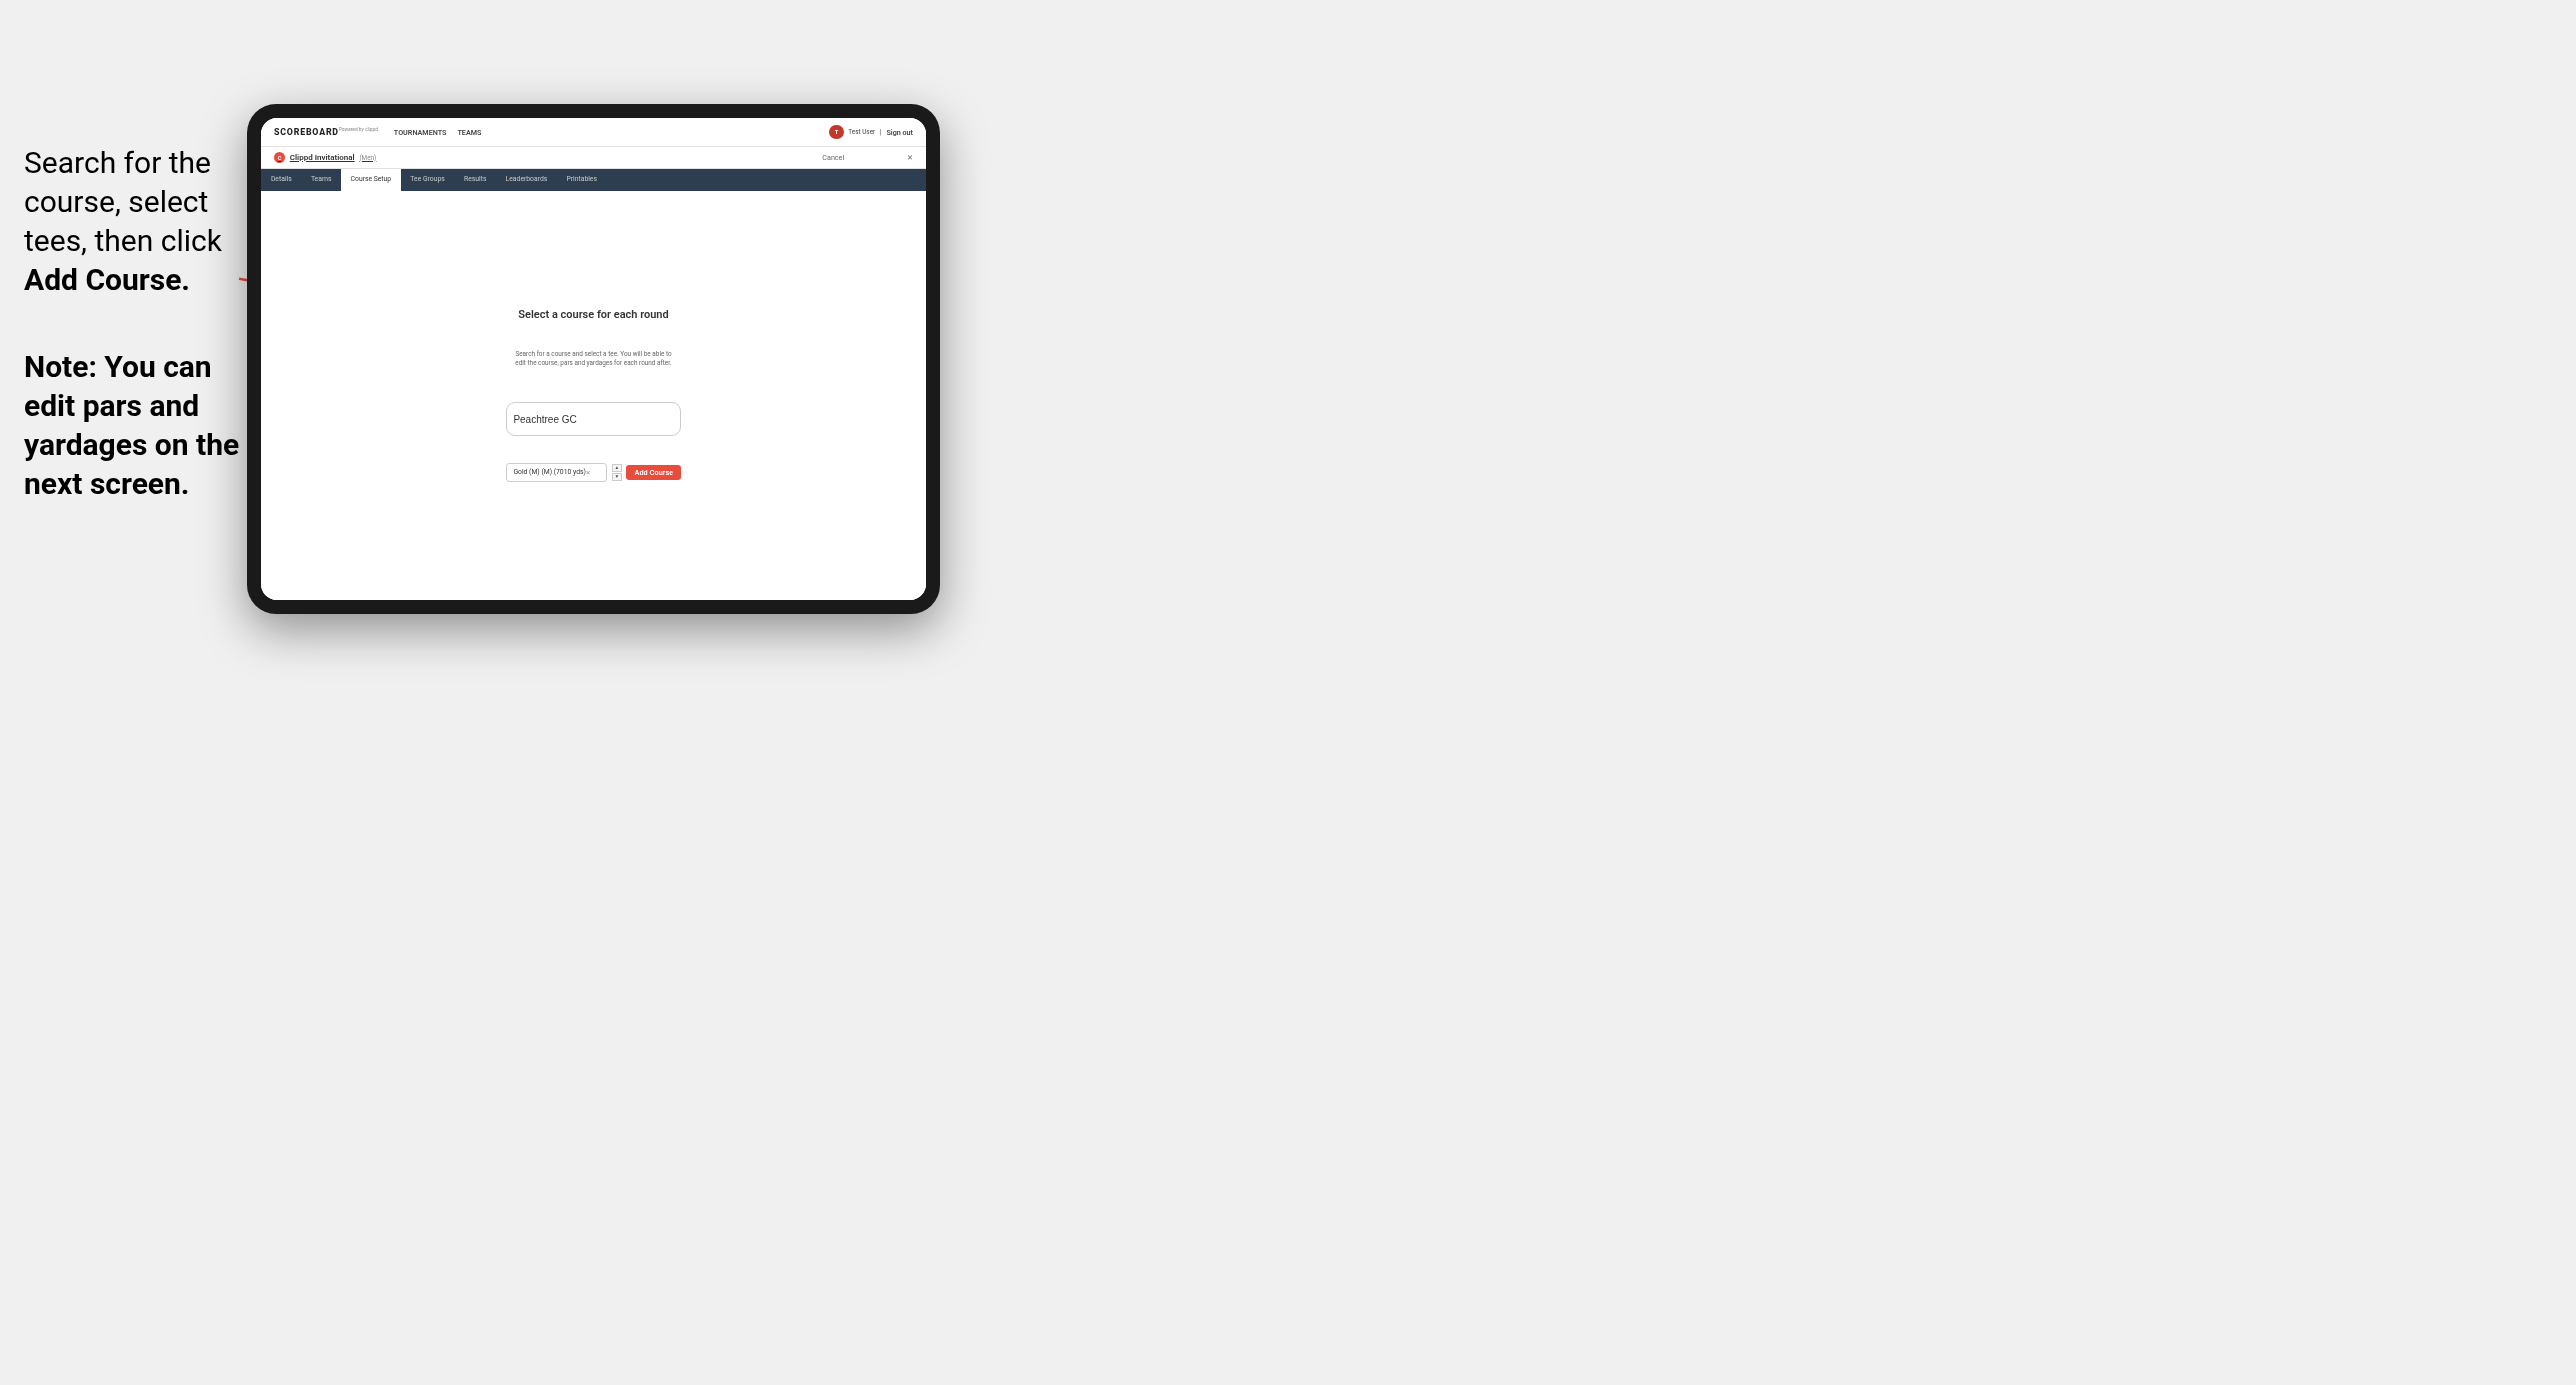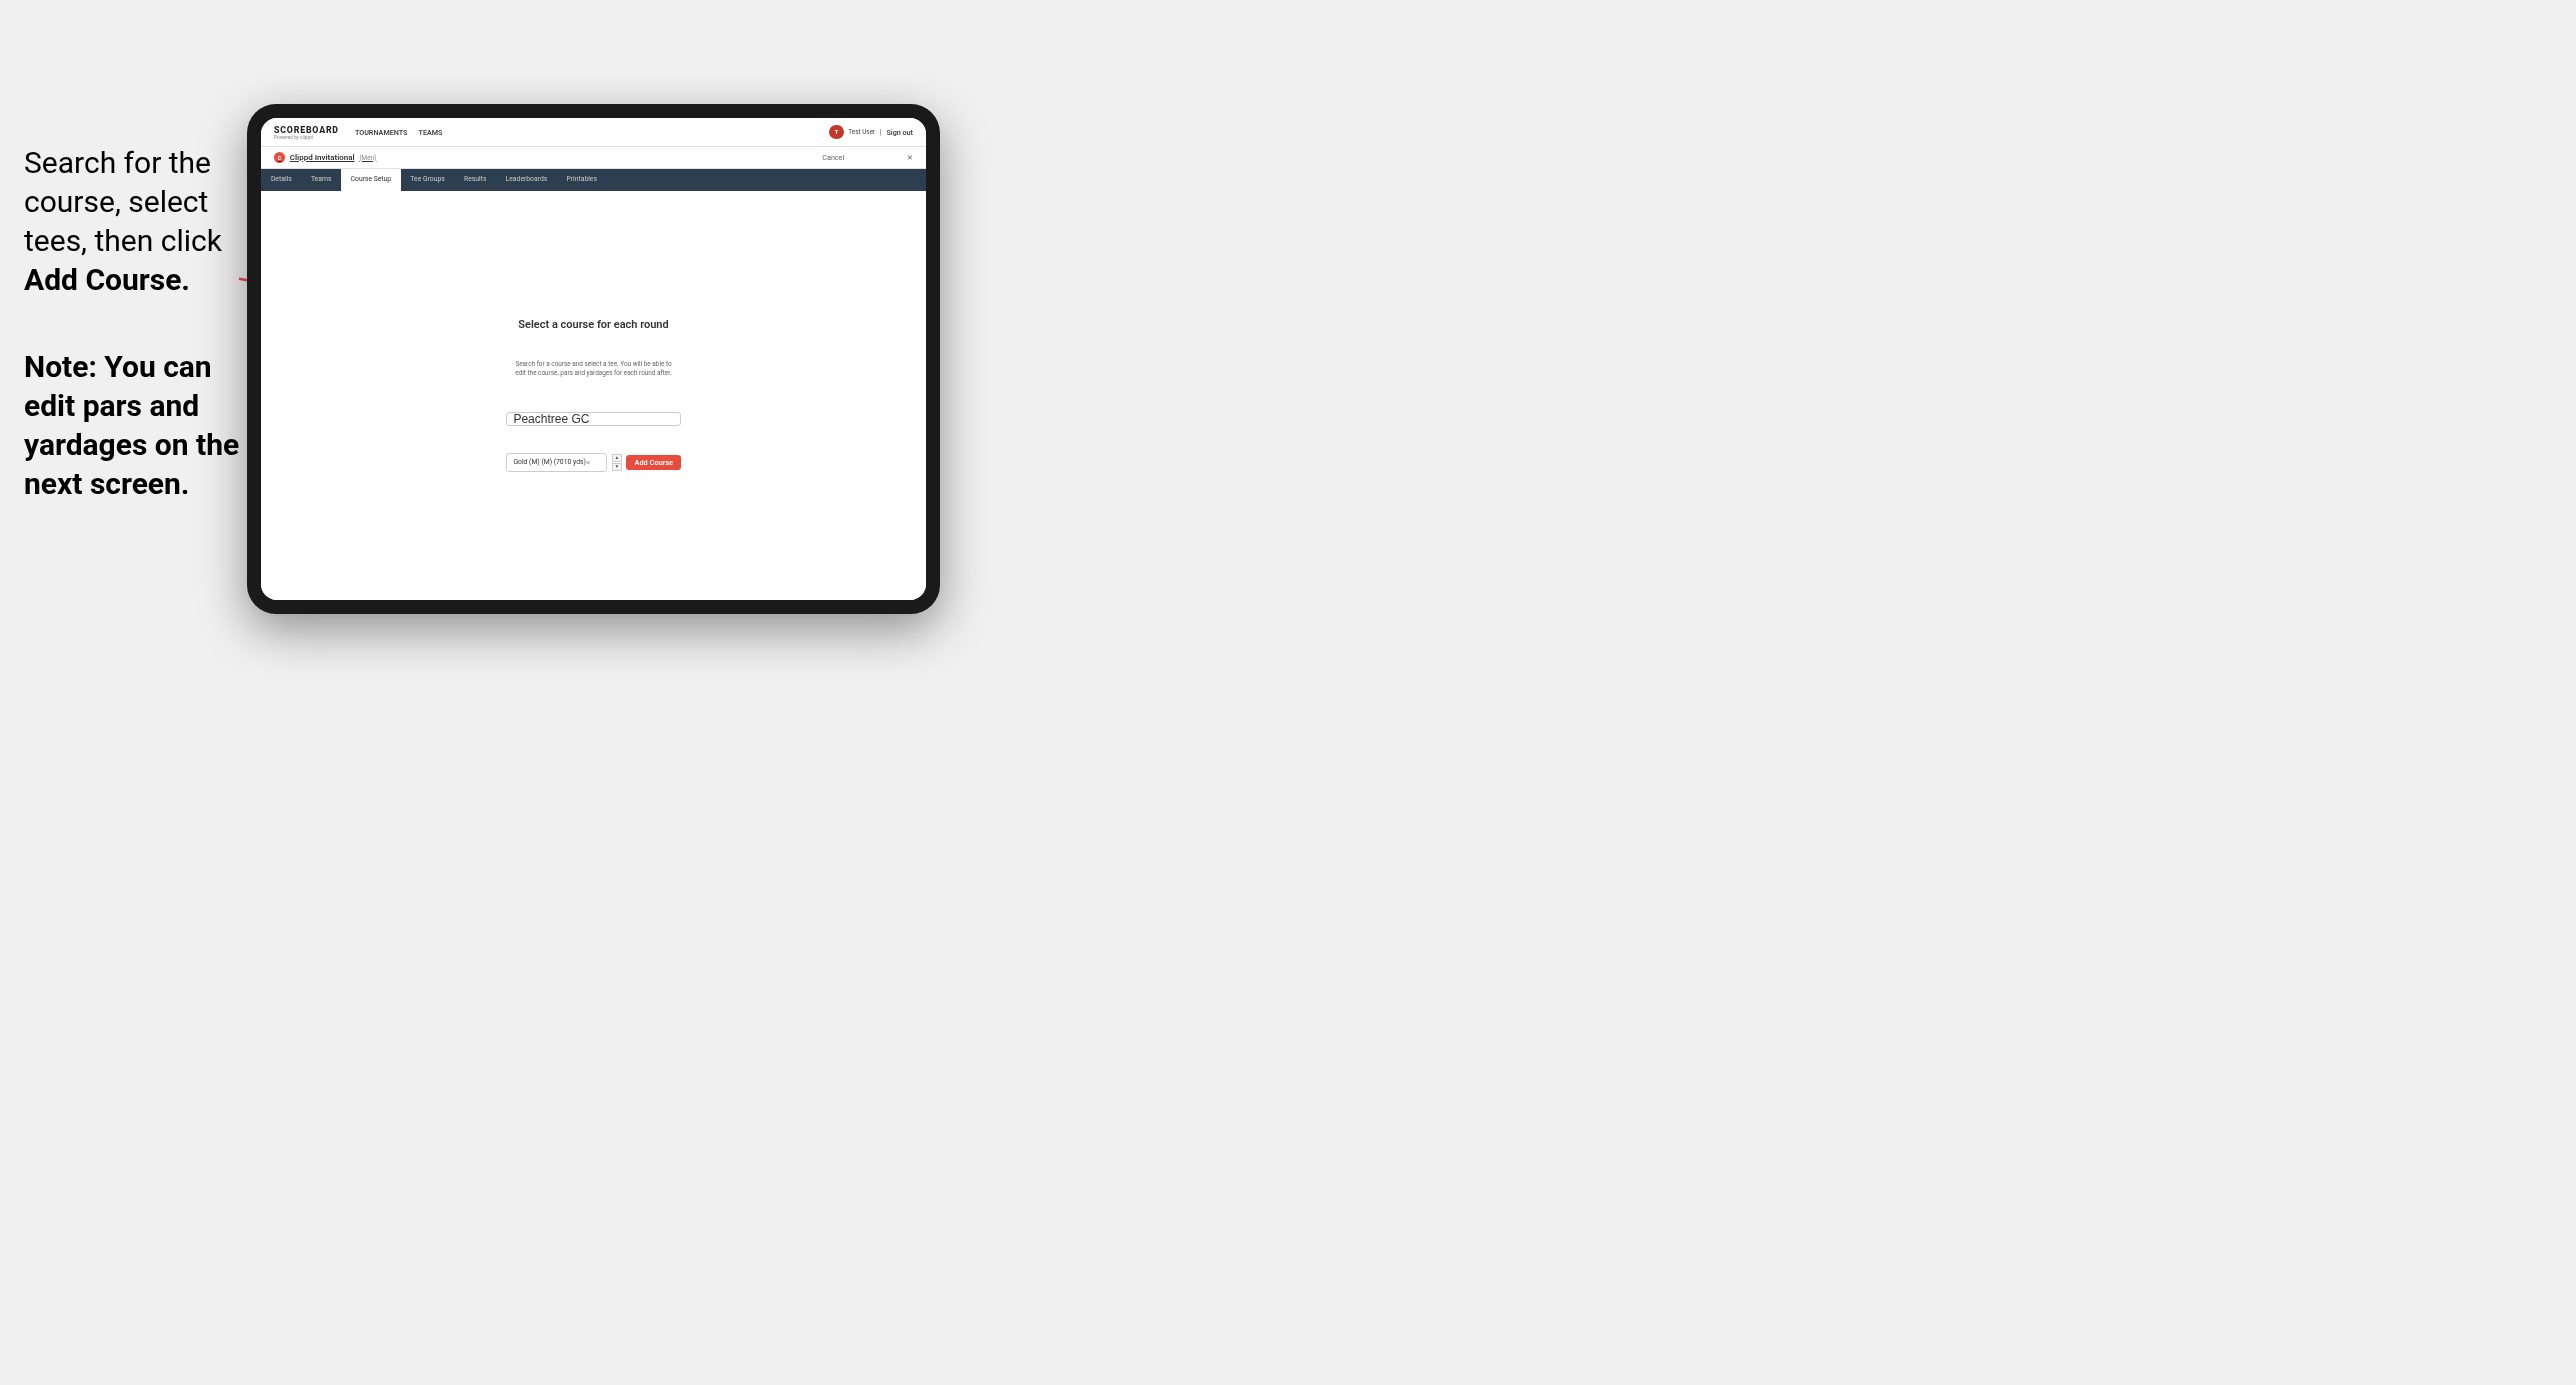--- a/index.html
+++ b/index.html
@@ -58,21 +58,20 @@
       background: #fff;
       border-bottom: 0.8px solid #e0e0e0;
       padding: 0 12.7px;
       display: flex;
       align-items: center;
       height: 29px;
       flex-shrink: 0;
     }
     .logo-area {
       display: flex;
-      flex-direction: column;
       margin-right: 16px;
     }
     .logo-text {
       font-size: 8.8px;
       font-weight: 800;
       letter-spacing: 0.8px;
       color: #222;
     }
     .logo-sub {
       font-size: 4.8px;
@@ -197,25 +196,25 @@
     .course-section-desc {
       font-size: 6.4px;
       color: #666;
       text-align: center;
       max-width: 159px;
       margin-bottom: 11px;
       line-height: 1.5;
     }
     .course-search-input {
       width: 175px;
-      height: 14px;
+      height: 34px;
       border: 0.8px solid #ccc;
-      border-radius: 3px;
+      border-radius: 9px;
       padding: 0 6.4px;
-      font-size: 12px;
+      font-size: 10px;
       color: #333;
       margin-bottom: 4.8px;
     }
     .tee-row {
       display: flex;
       align-items: center;
       gap: 4.8px;
       width: 175px;
     }
     .tee-select {

